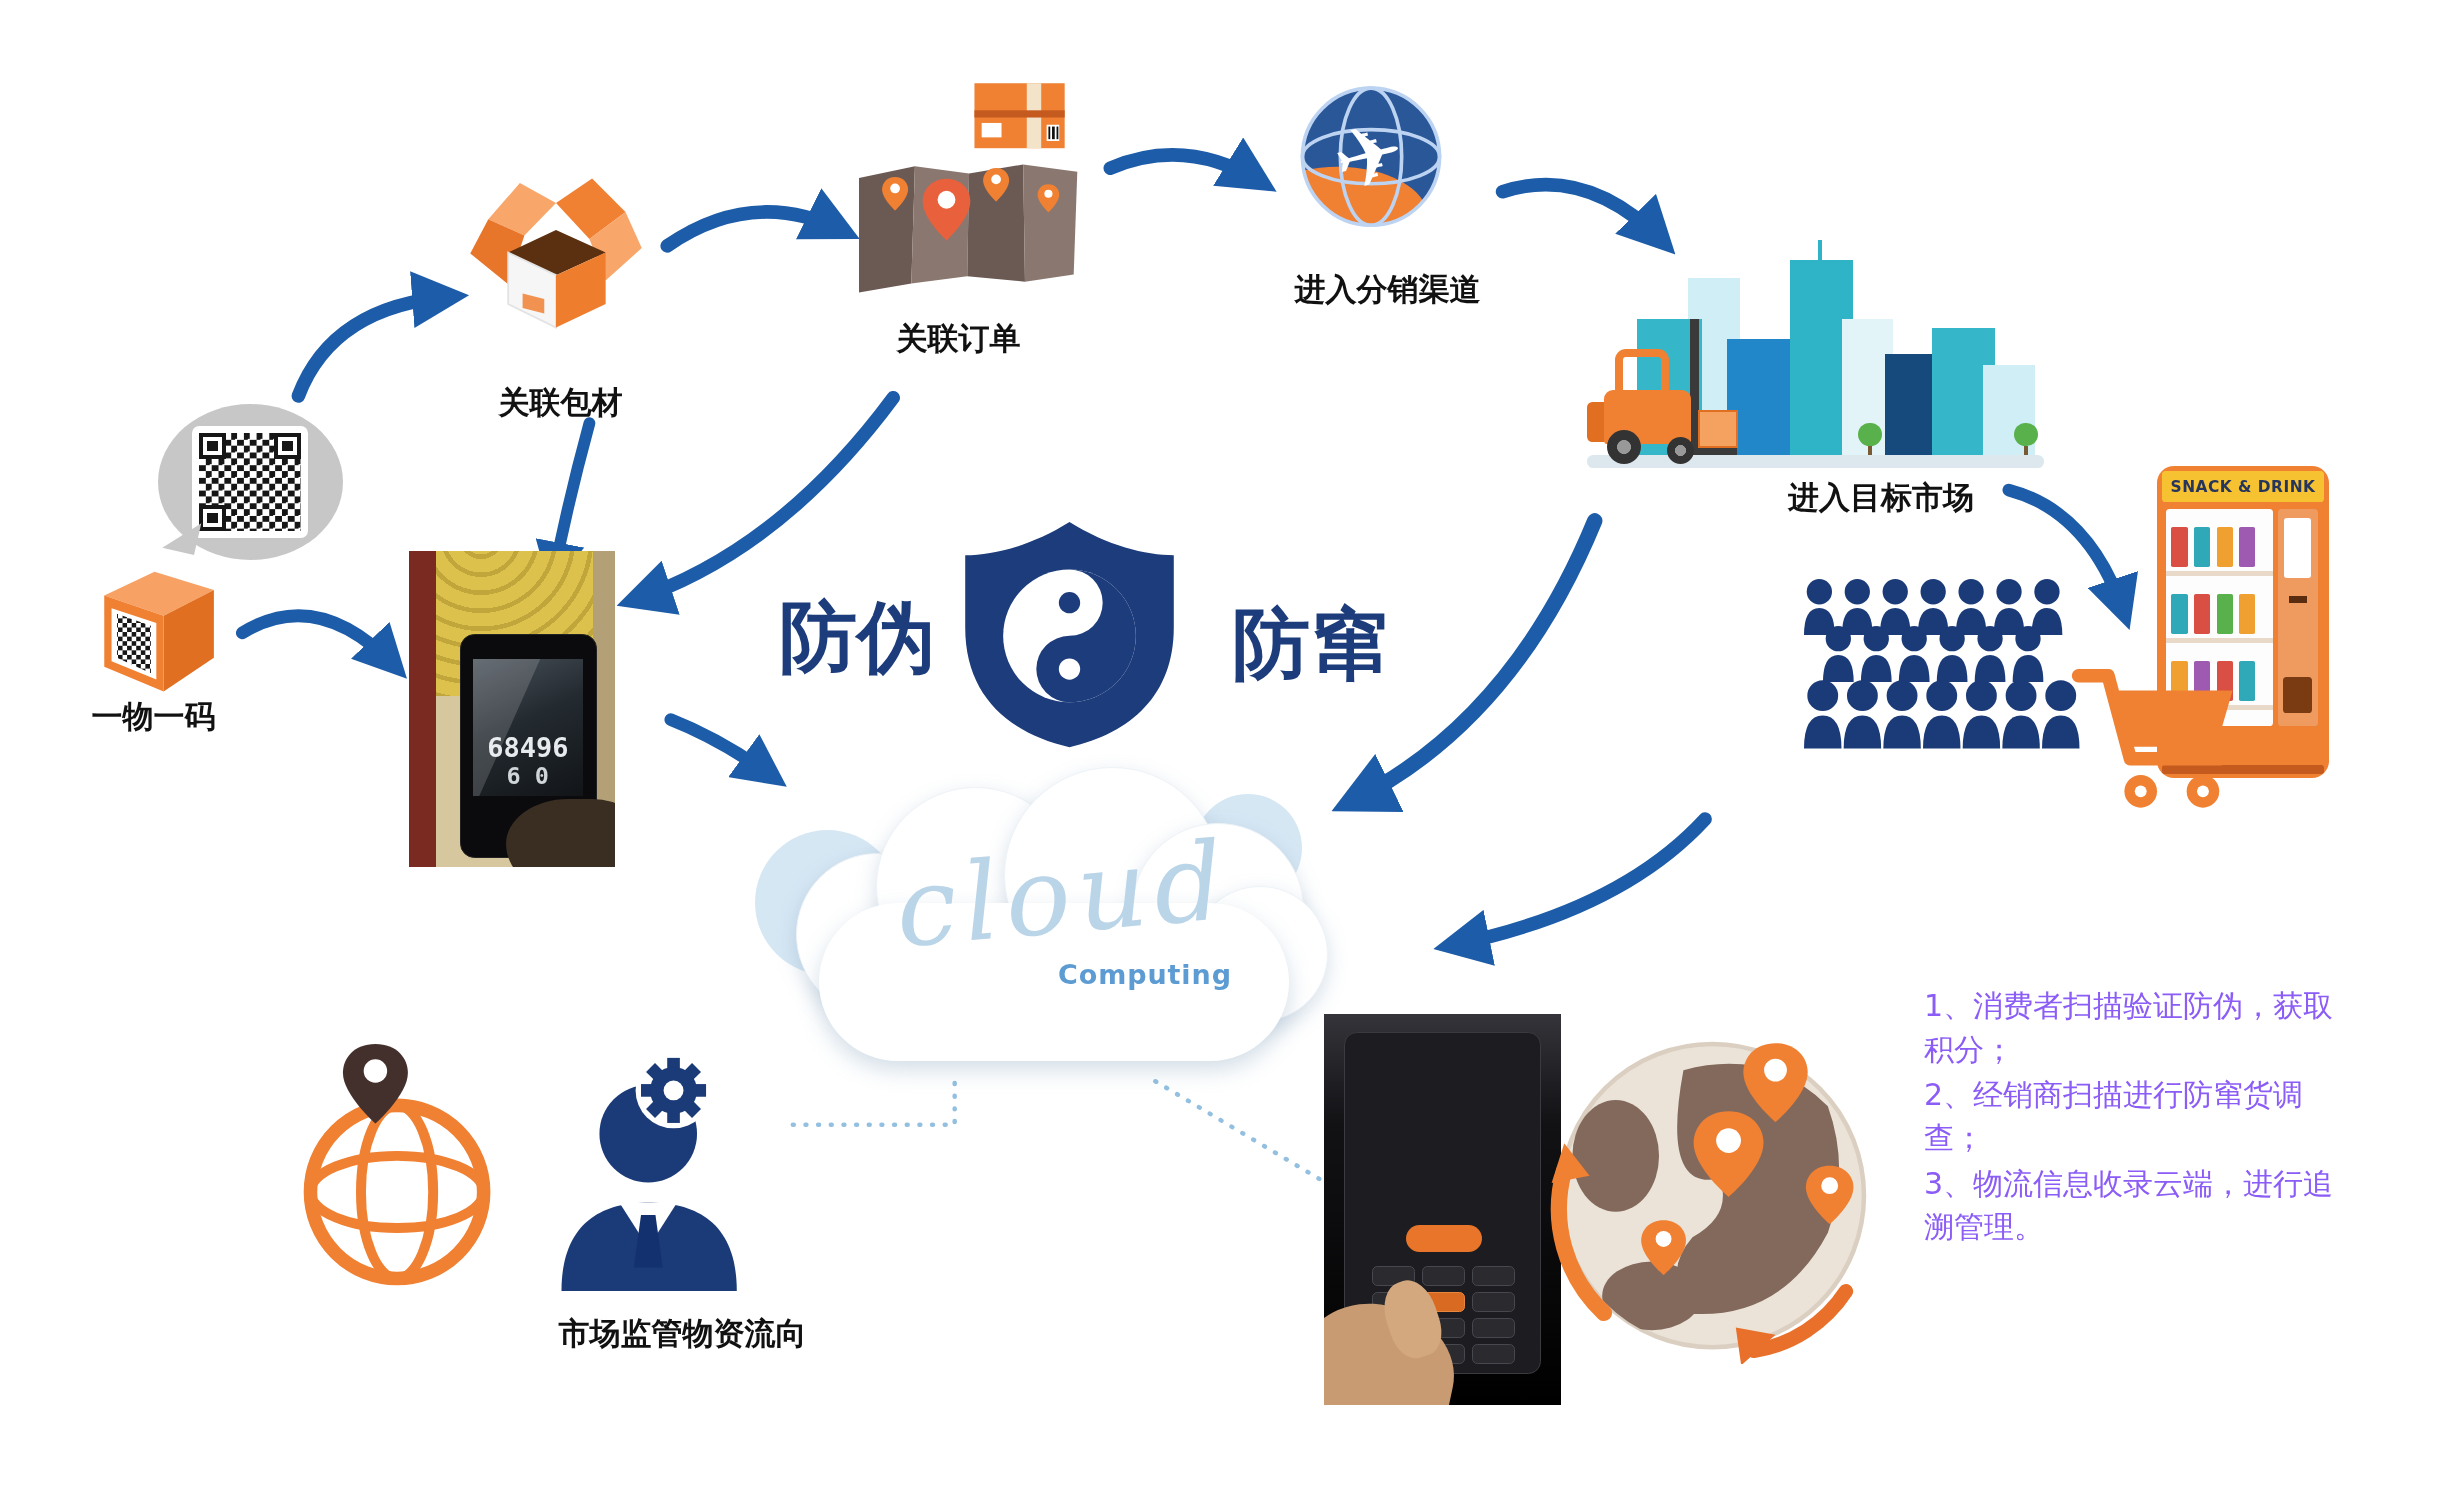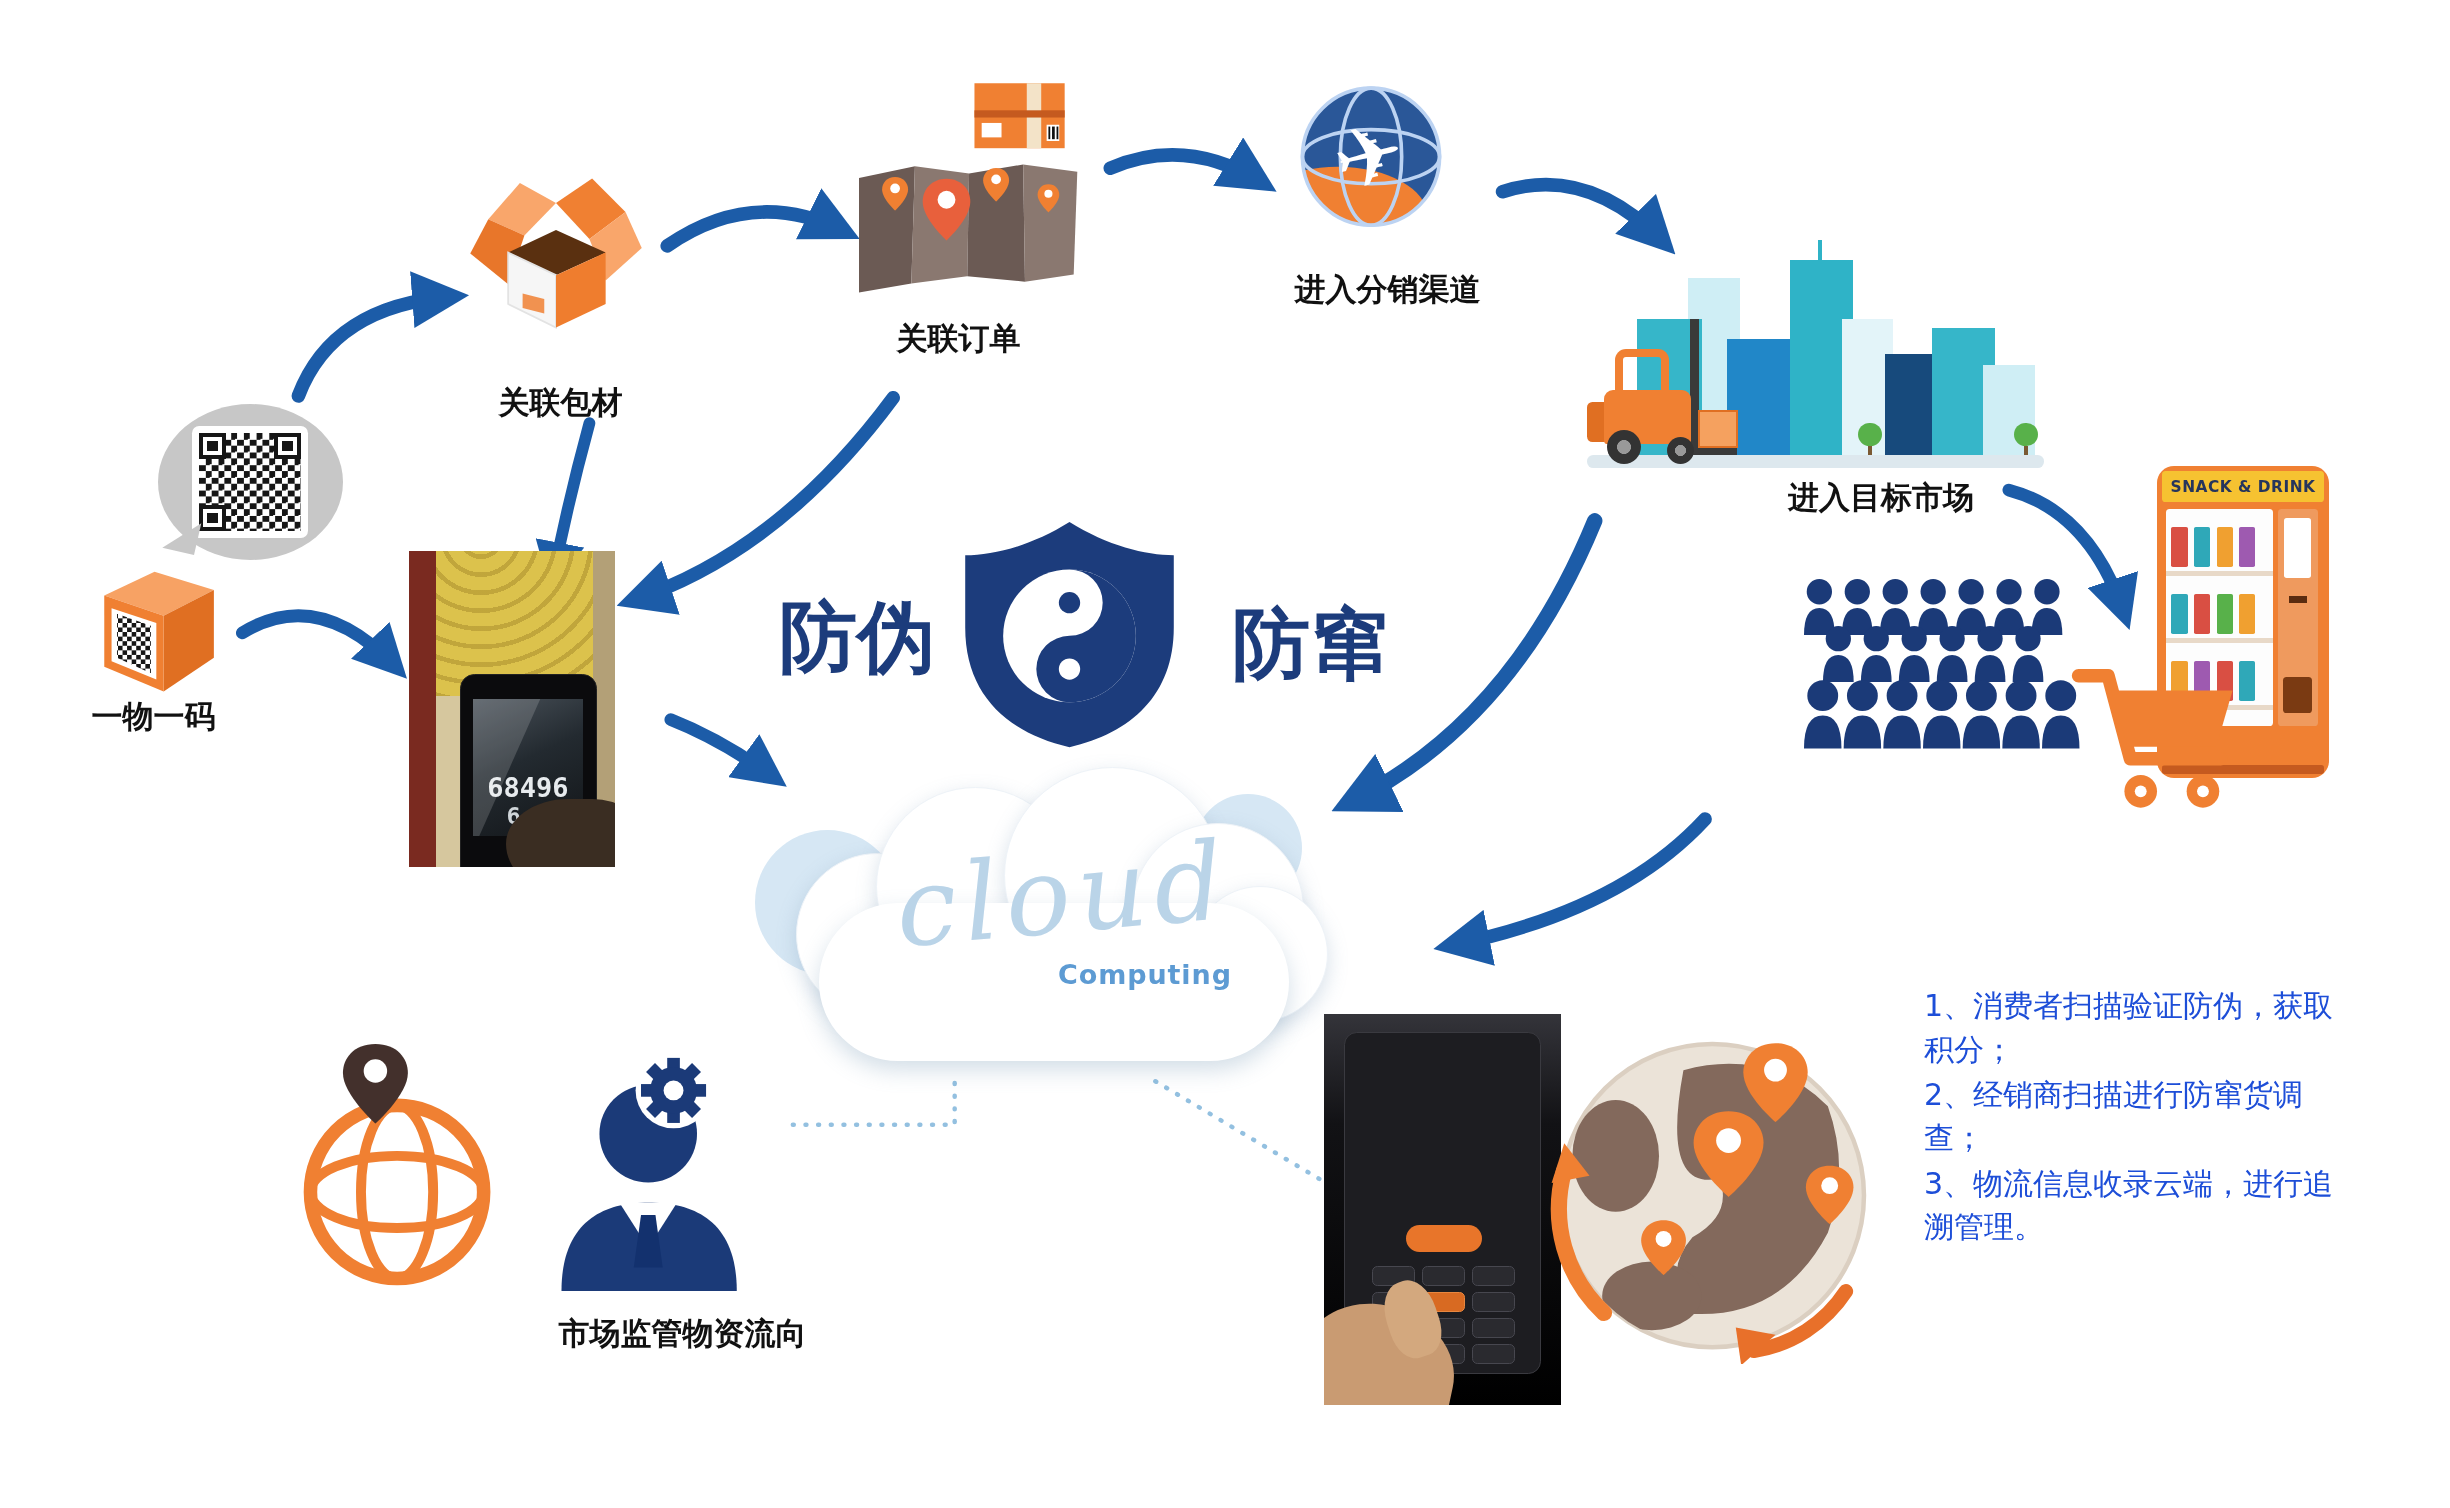--- a/index.html
+++ b/index.html
@@ -87,21 +87,21 @@
 
   
   .photo { overflow:hidden; }
   .photo-phone { width:206px; height:316px; background:#d6c79e; }
   .pp-top { position:absolute; left:0; top:0; right:0; height:46%; background:#dcc24c;
      background-image:repeating-radial-gradient(circle at 35% -10%,
        rgba(130,100,20,.30) 0 4.5px, rgba(0,0,0,0) 4.5px 18px); }
   .pp-spine { position:absolute; left:0; top:0; width:27px; height:100%; background:#7a2a20; }
   .pp-right { position:absolute; right:0; top:0; width:22px; height:100%; background:#b3a077; }
   .pp-phone { position:absolute; left:51px; top:83px; width:137px; height:224px;
-     background:#0b0b0d; border:1.8px solid #222; border-radius:14.5px;margin-top:40px; }
+     background:#0b0b0d; border:1.8px solid #222; border-radius:14.5px; }
   .pp-screen { position:absolute; left:11.8px; top:23.5px; width:110px; height:137px;
      background:linear-gradient(155deg,#4a525a 0%, #232a30 45%, #121518 100%); overflow:hidden; }
   .pp-screen::after { content:""; position:absolute; left:-27px; top:-36px; width:63px; height:199px;
      background:rgba(255,255,255,.16); transform:rotate(24deg); }
   .pp-num1 { position:absolute; left:0; right:0; bottom:33px; text-align:center;
      font:700 27px "DejaVu Sans Mono",monospace; color:#e7ebee; }
   .pp-num2 { position:absolute; left:0; right:0; bottom:5.4px; text-align:center;
      font:700 23.5px "DejaVu Sans Mono",monospace; color:#cfd5d9; }
   .pp-hand { position:absolute; right:-27px; bottom:-31px; width:136px; height:99px;
      background:#3a2d22; border-radius:50% 40% 30% 60%; }
@@ -123,21 +123,21 @@
      display:grid; grid-template-columns:repeat(3,1fr); gap:6.3px; }
   .sc-key { background:#2a2a2f; border:0.9px solid #47474f; border-radius:5.4px; }
   .sc-key.orange { background:#d86a22; border-color:#e8873f; }
   .sc-hand { position:absolute; left:-23.5px; bottom:-27px; width:154px; height:127px;
      background:#c99b72; border-radius:55% 60% 40% 50%; transform:rotate(12deg); }
   .sc-thumb { position:absolute; left:63px; bottom:47px; width:51px; height:78px;
      background:#d3a87e; border-radius:45% 45% 40% 40%; transform:rotate(-18deg); }
 
   
   .notes { position:absolute; z-index:3; width:434px; font:400 30px "DejaVu Sans",sans-serif;
-     color:#1d4ed8; line-height:1.45; }
+     color:#8b5cf6; line-height:1.45; }
   .notes div { margin-bottom:1.8px; }
 </style>
 </head>
 <body>
 
 <div class="canvas">
 
   <svg class="arrows" width="2450" height="1508" viewBox="0 0 2710 1668">
     <defs>
       <marker id="ah" viewBox="0 0 10 10" refX="7" refY="5" markerWidth="4.2" markerHeight="4.2" orient="auto-start-reverse">

